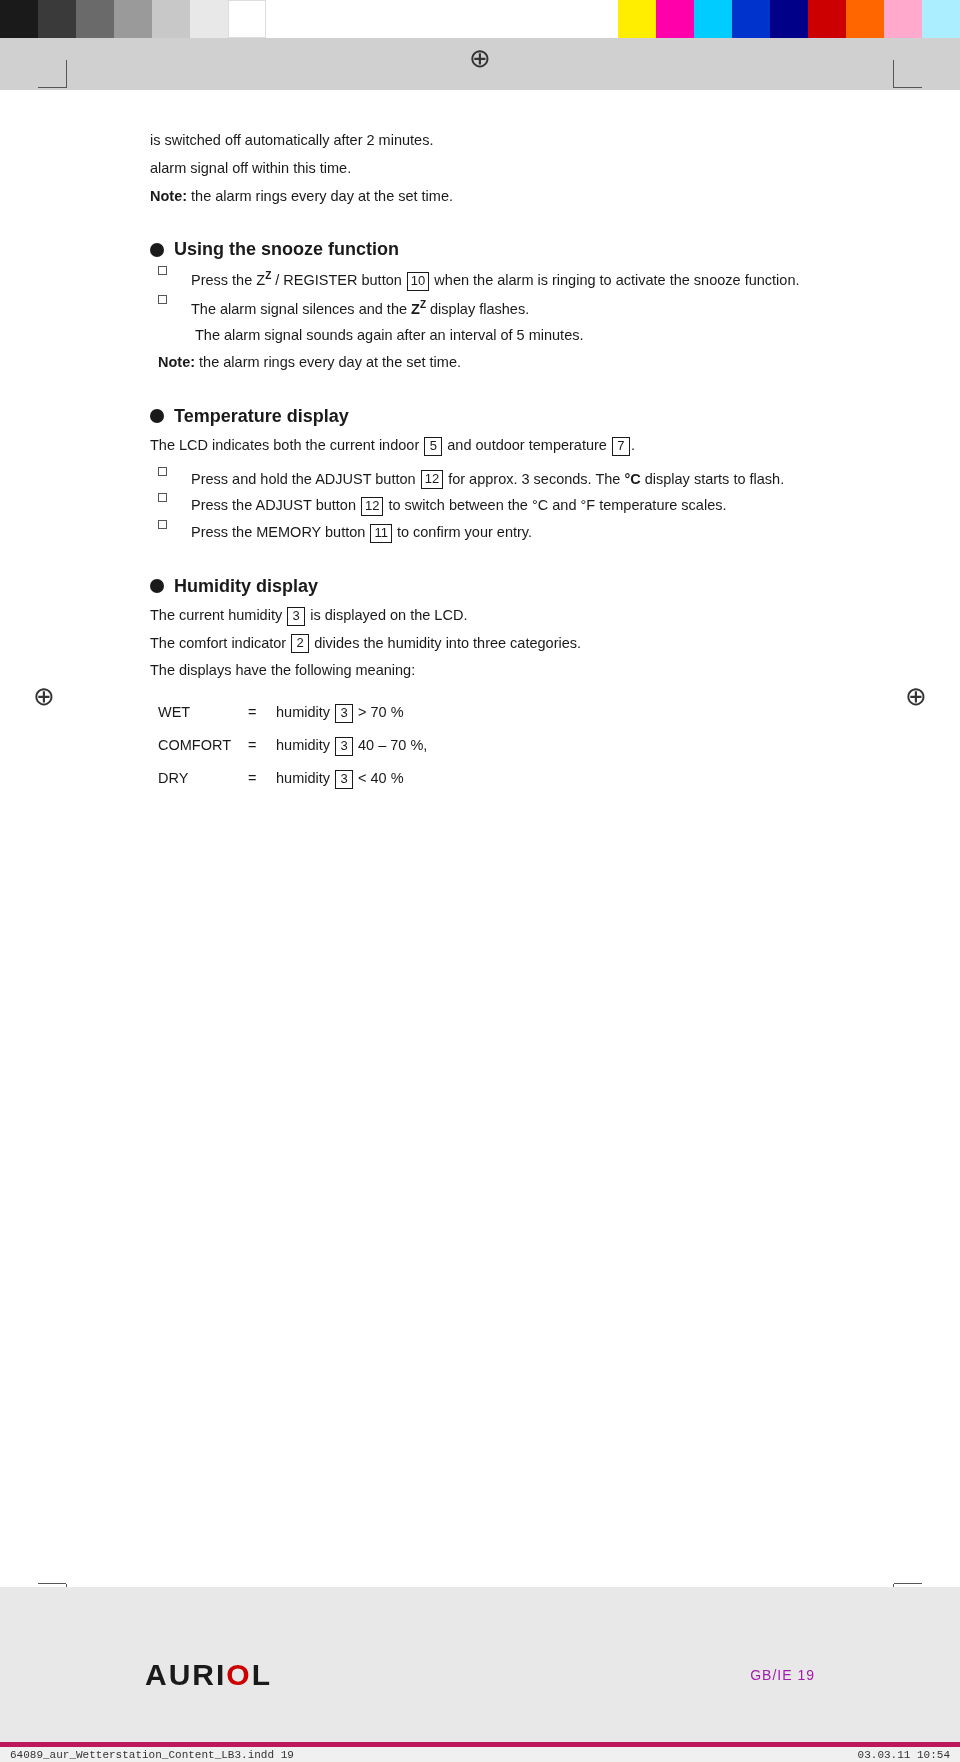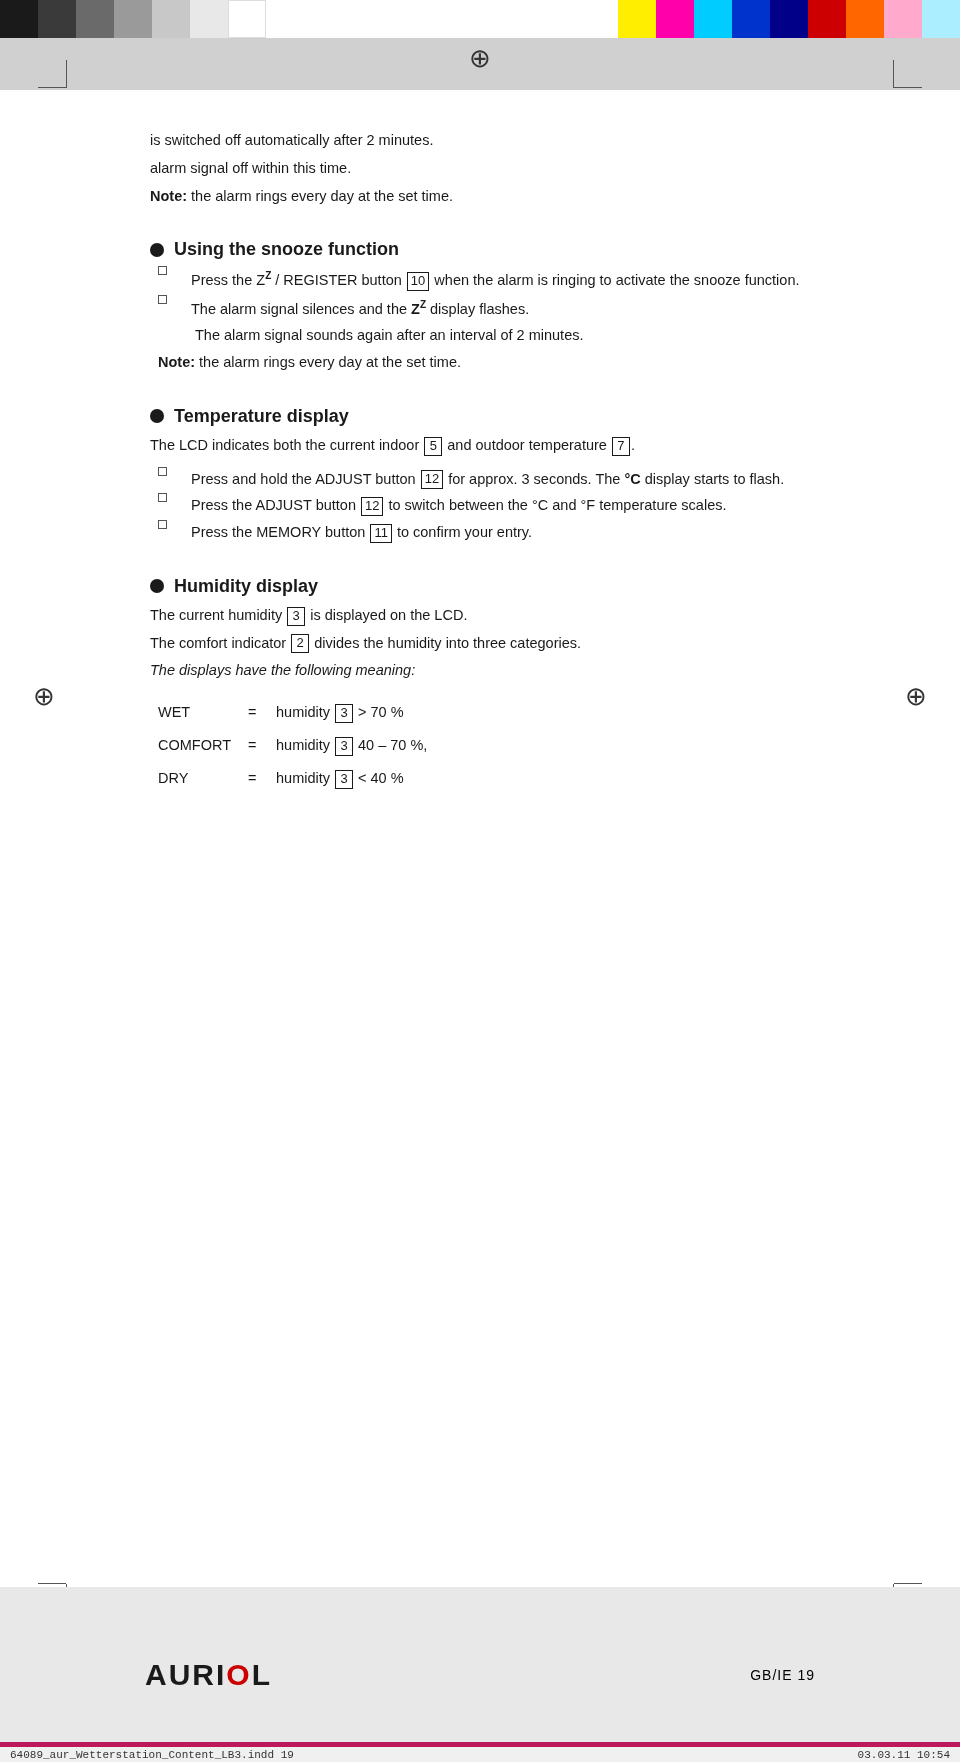--- a/index.html
+++ b/index.html
@@ -180,21 +180,21 @@
       font-weight: 900;
       font-family: Arial Black, Arial, sans-serif;
       letter-spacing: 2px;
       color: #1a1a1a;
       display: flex;
       align-items: flex-end;
     }
 
     .footer-page-info {
       font-size: 14px;
-      color: #000000;
+      color: #a21caf;
       letter-spacing: 1px;
     }
 
     
     .bottom-bar {
       position: absolute;
       bottom: 0;
       left: 0;
       right: 0;
       height: 20px;
@@ -302,21 +302,21 @@
     <span class="bullet-square"></span>
     <span>
       <span>The alarm signal silences and the</span>
       <span class="z-bold">Z</span><sup class="zz-super">Z</sup>
       <span>display flashes.</span>
     </span>
   </div>
 
   <div class="indent-item">
     <span style="width:17px;flex-shrink:0;"></span>
-    <span>The alarm signal sounds again after an interval of 2 minutes.</span>
+    <span>The alarm signal sounds again after an interval of 5 minutes.</span>
   </div>
 
   <div class="text-block" style="margin-left:8px; margin-bottom:18px;">
     <span class="note-bold">Note:</span>
     <span>the alarm rings every day at the set time.</span>
   </div>
 
   <div class="section-heading">
     <span class="bullet-circle"></span>
     <span>Temperature display</span>
@@ -366,21 +366,21 @@
   <div class="text-block">
     <span>The current humidity</span>
     <span class="ref-box">3</span>
     <span>is displayed on the LCD.</span>
   </div>
   <div class="text-block">
     <span>The comfort indicator</span>
     <span class="ref-box">2</span>
     <span>divides the humidity into three categories.</span>
   </div>
-  <div class="text-block" style="font-style:italic;">
+  <div class="text-block" style="">
     <span>The displays have the following meaning:</span>
   </div>
 
   <div class="humidity-table">
     <table>
       <tbody>
         <tr>
           <td class="td-label">WET</td>
           <td class="td-eq">=</td>
           <td>

